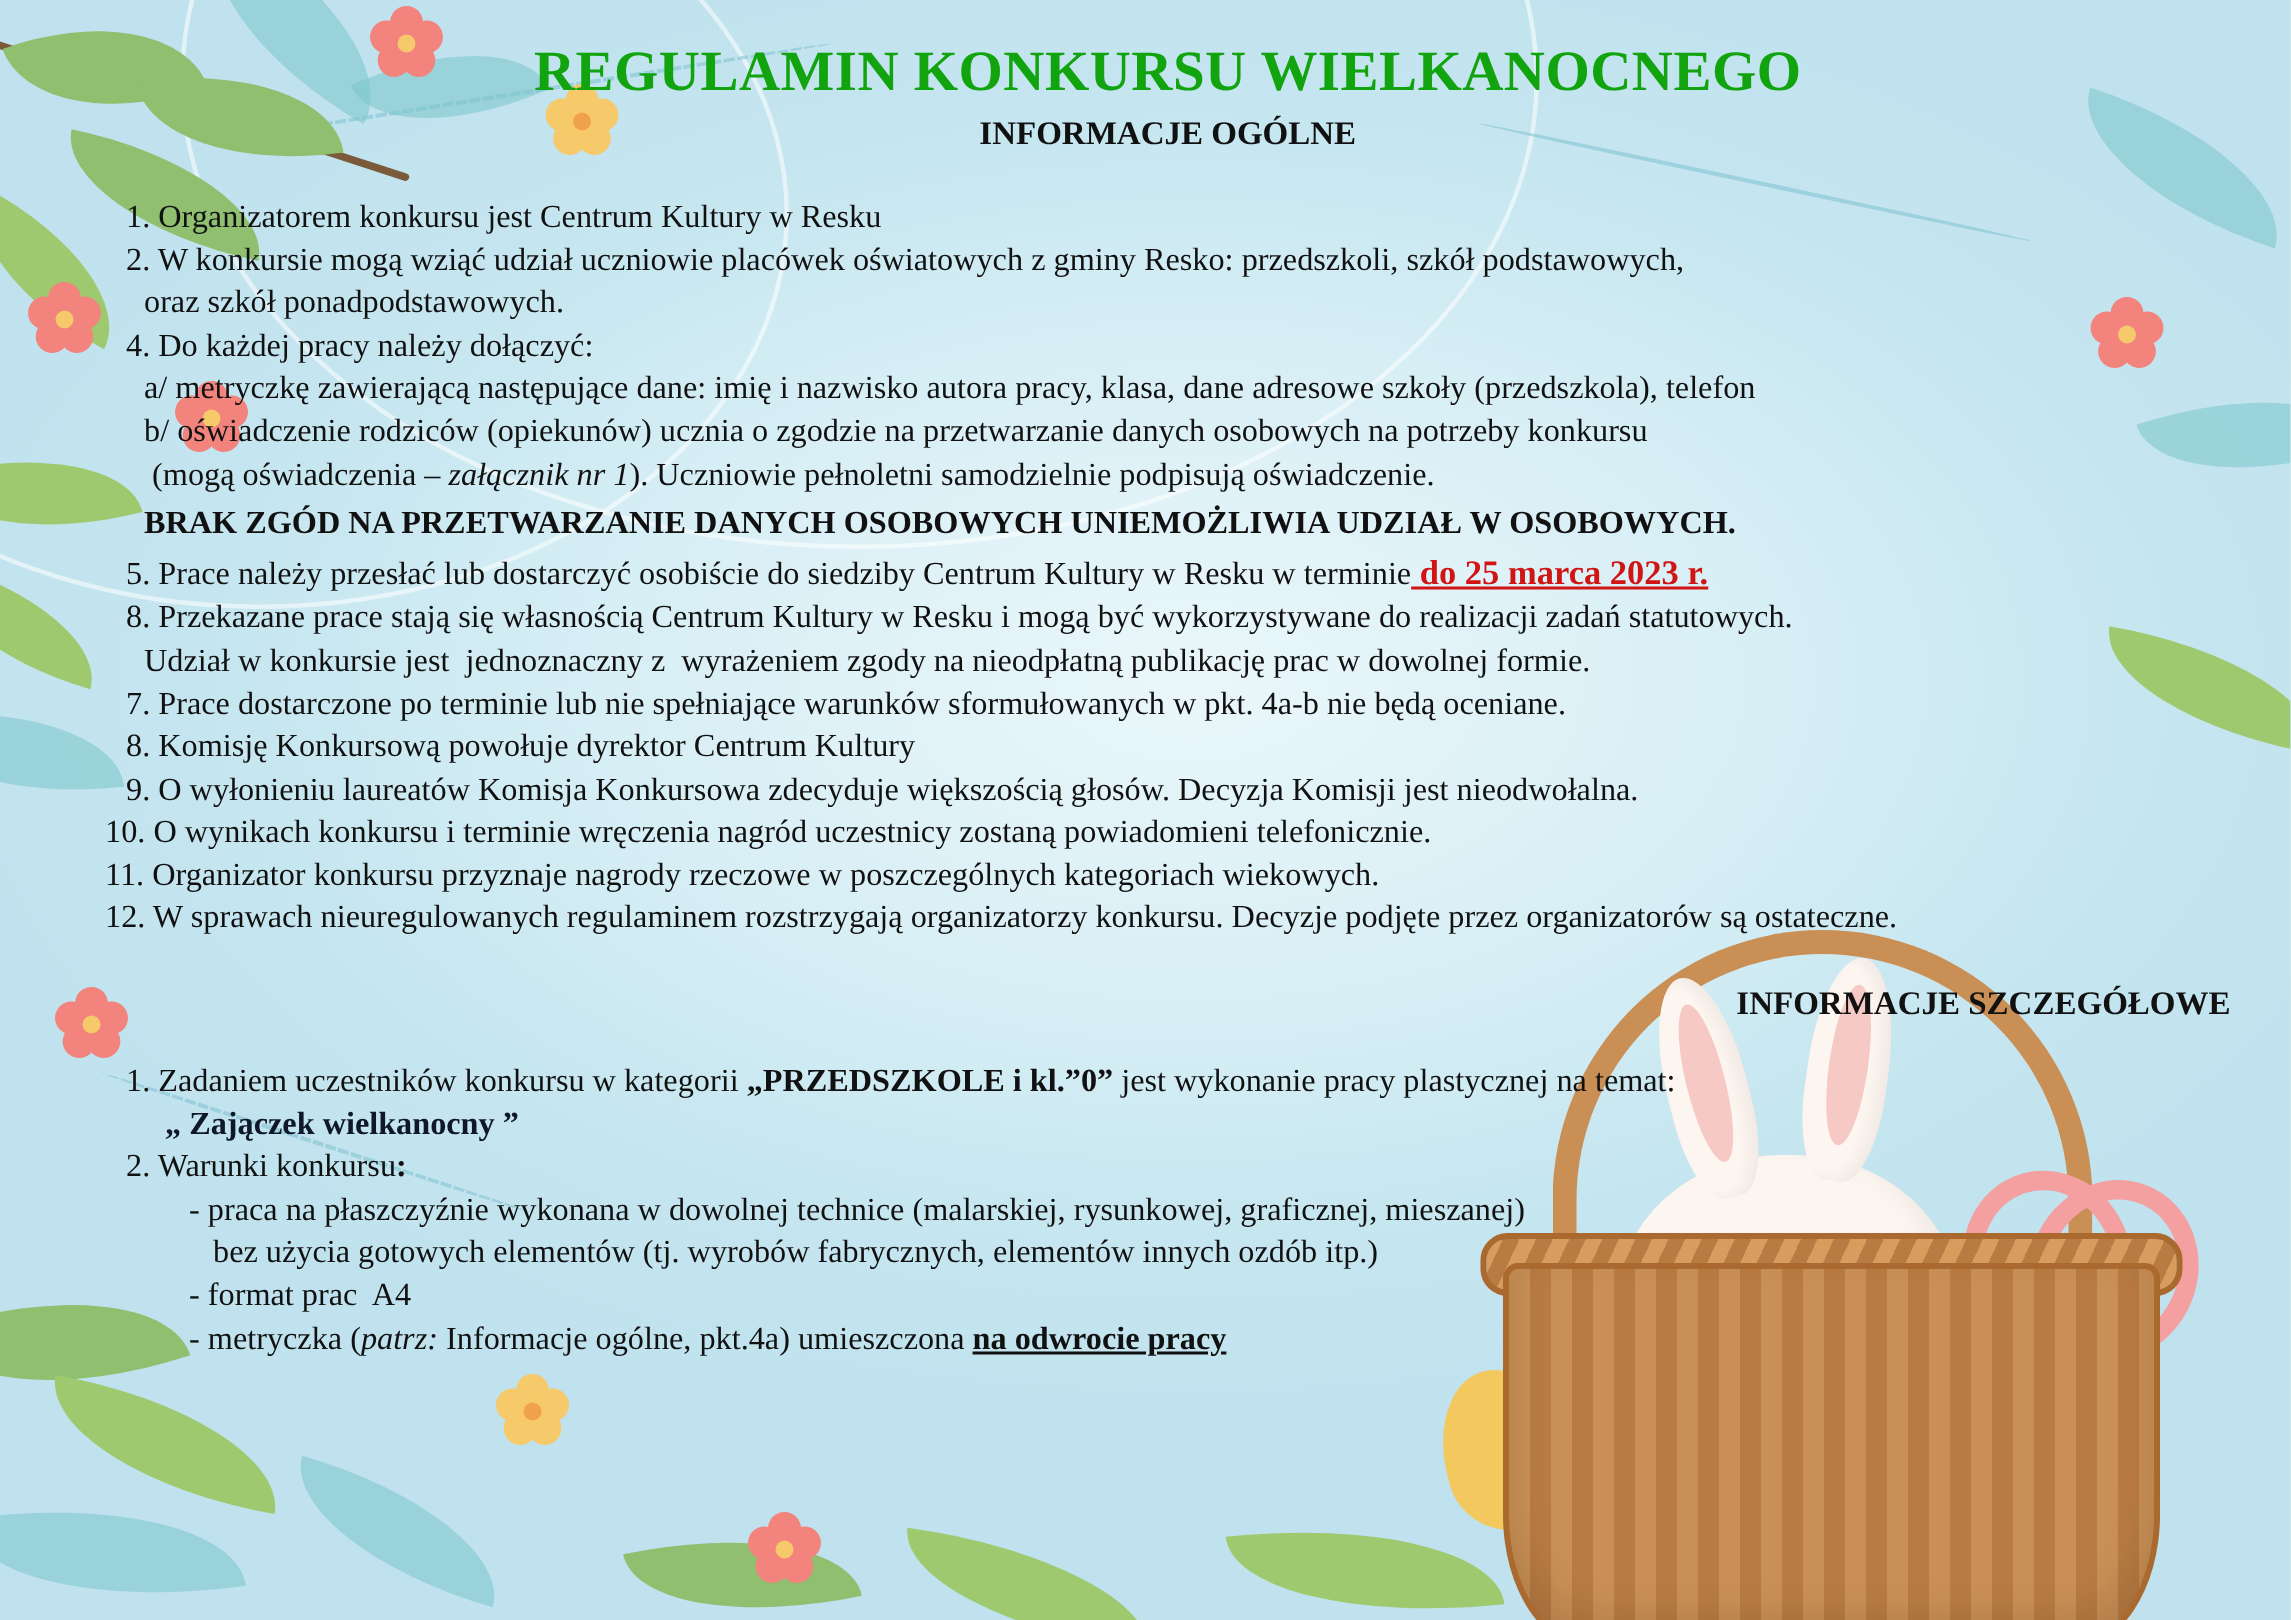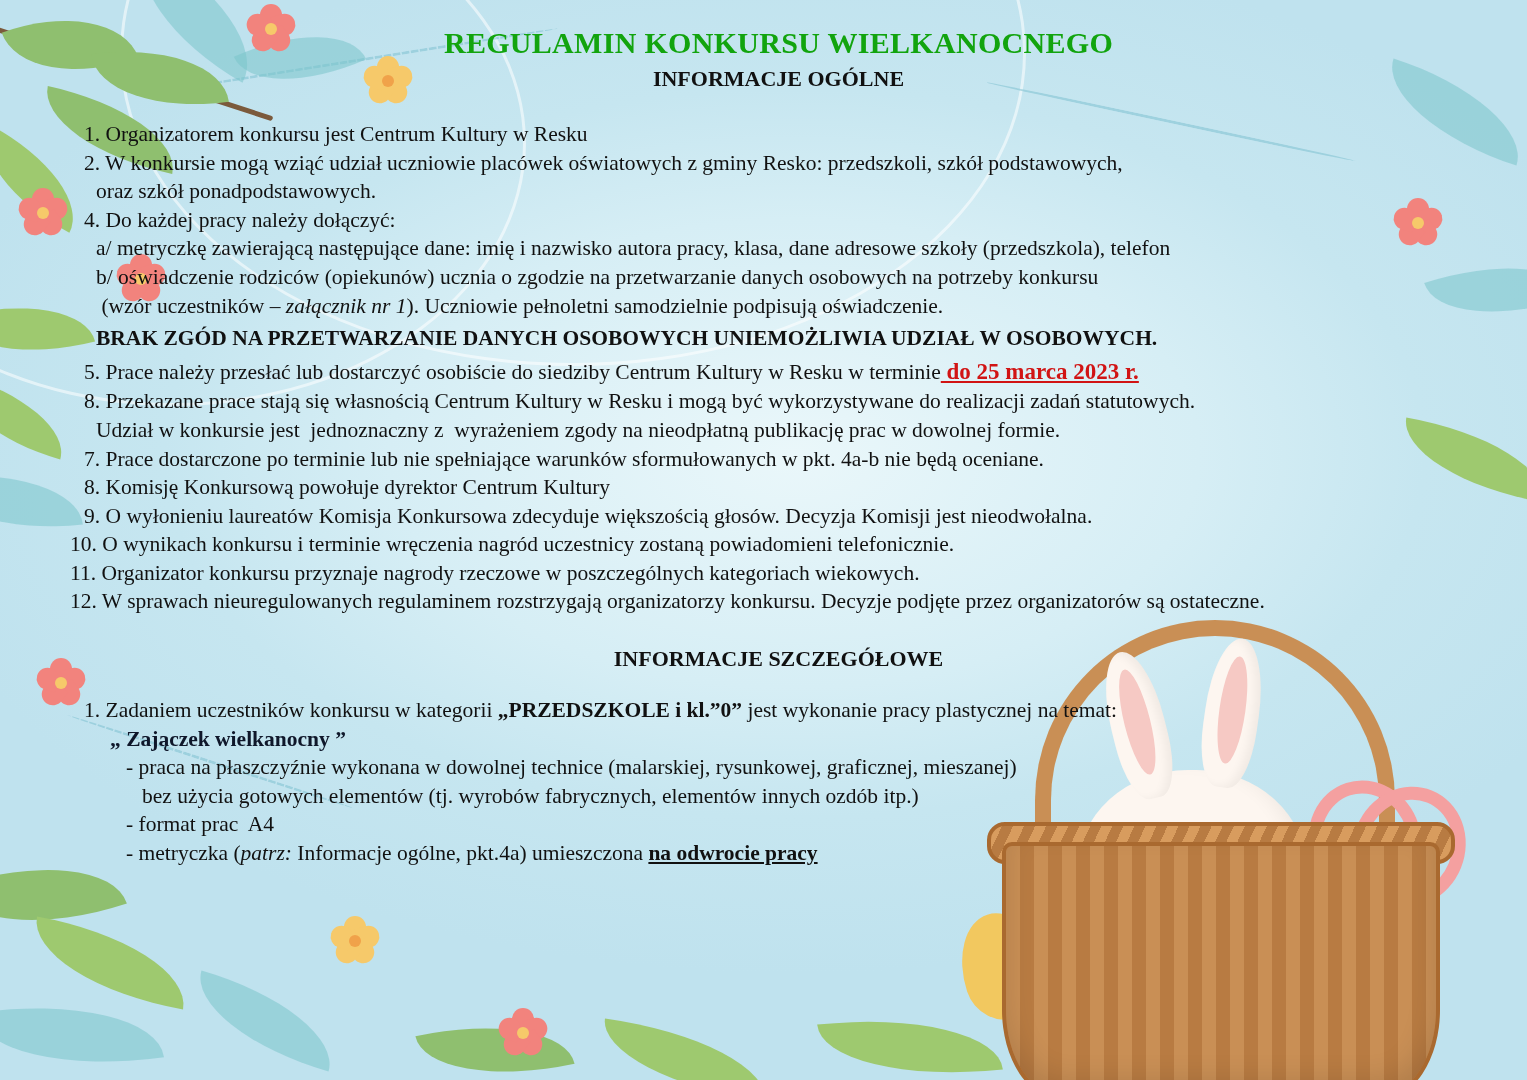--- a/index.html
+++ b/index.html
@@ -203,35 +203,35 @@
 
   
   #content {
     position: relative;
     z-index: 3;
     padding: 26px 40px 0 70px;
   }
   h1.title {
     margin: 0;
     text-align: center;
-    font-size: 30px;
+    font-size: 38px;
     font-weight: bold;
     color: #12a40e;
     letter-spacing: .3px;
   }
   h2.subtitle {
     margin: 6px 0 0 0;
     text-align: center;
     font-size: 22px;
     font-weight: bold;
     color: #111;
   }
   h2.section {
     margin: 30px 0 0 0;
-    text-align: center;
+    text-align: right;
     font-size: 22px;
     font-weight: bold;
     color: #111;
   }
   .block { margin-top: 28px; }
   .line {
     font-size: 21.5px;
     line-height: 1.33;
     color: #111;
     white-space: pre-wrap;
@@ -384,37 +384,38 @@
   <h1 class="title">REGULAMIN KONKURSU WIELKANOCNEGO</h1>
   <h2 class="subtitle">INFORMACJE OGÓLNE</h2>
 
   <div class="block">
     <div class="line i1">1. Organizatorem konkursu jest Centrum Kultury w Resku</div>
     <div class="line i1">2. W konkursie mogą wziąć udział uczniowie placówek oświatowych z gminy Resko: przedszkoli, szkół podstawowych,</div>
     <div class="line i2">oraz szkół ponadpodstawowych.</div>
     <div class="line i1">4. Do każdej pracy należy dołączyć:</div>
     <div class="line i2">a/ metryczkę zawierającą następujące dane: imię i nazwisko autora pracy, klasa, dane adresowe szkoły (przedszkola), telefon</div>
     <div class="line i2">b/ oświadczenie rodziców (opiekunów) ucznia o zgodzie na przetwarzanie danych osobowych na potrzeby konkursu</div>
-    <div class="line i2"><span> (wzór uczestników – </span><span class="italic">załącznik nr 1</span><span>). Uczniowie pełnoletni samodzielnie podpisują oświadczenie.</span></div>
+    <div class="line i2"><span> (mogą oświadczenia – </span><span class="italic">załącznik nr 1</span><span>). Uczniowie pełnoletni samodzielnie podpisują oświadczenie.</span></div>
     <div class="line i2 bold" style="margin-top:4px;">BRAK ZGÓD NA PRZETWARZANIE DANYCH OSOBOWYCH UNIEMOŻLIWIA UDZIAŁ W OSOBOWYCH.</div>
     <div class="line i1" style="margin-top:4px;"><span>5. Prace należy przesłać lub dostarczyć osobiście do siedziby Centrum Kultury w Resku w terminie</span><span class="deadline"> do 25 marca 2023 r.</span></div>
     <div class="line i1">8. Przekazane prace stają się własnością Centrum Kultury w Resku i mogą być wykorzystywane do realizacji zadań statutowych.</div>
     <div class="line i2">Udział w konkursie jest  jednoznaczny z  wyrażeniem zgody na nieodpłatną publikację prac w dowolnej formie.</div>
     <div class="line i1">7. Prace dostarczone po terminie lub nie spełniające warunków sformułowanych w pkt. 4a-b nie będą oceniane.</div>
     <div class="line i1">8. Komisję Konkursową powołuje dyrektor Centrum Kultury</div>
     <div class="line i1">9. O wyłonieniu laureatów Komisja Konkursowa zdecyduje większością głosów. Decyzja Komisji jest nieodwołalna.</div>
     <div class="line">10. O wynikach konkursu i terminie wręczenia nagród uczestnicy zostaną powiadomieni telefonicznie.</div>
     <div class="line">11. Organizator konkursu przyznaje nagrody rzeczowe w poszczególnych kategoriach wiekowych.</div>
     <div class="line">12. W sprawach nieuregulowanych regulaminem rozstrzygają organizatorzy konkursu. Decyzje podjęte przez organizatorów są ostateczne.</div>
   </div>
 
   <h2 class="section">INFORMACJE SZCZEGÓŁOWE</h2>
 
   <div class="detail-block">
     <div class="line i1"><span>1. Zadaniem uczestników konkursu w kategorii </span><span class="bold" style="font-weight:bold">„PRZEDSZKOLE i kl.”0”</span><span> jest wykonanie pracy plastycznej na temat:</span></div>
     <div class="line i3 green">„ Zajączek wielkanocny ”</div>
+    <div class="line i1"><span>2. Warunki konkursu</span><span class="bold" style="font-weight:bold">:</span></div>
     <div class="line i4">- praca na płaszczyźnie wykonana w dowolnej technice (malarskiej, rysunkowej, graficznej, mieszanej)</div>
     <div class="line i5">bez użycia gotowych elementów (tj. wyrobów fabrycznych, elementów innych ozdób itp.)</div>
     <div class="line i4">- format prac  A4</div>
     <div class="line i4"><span>- metryczka (</span><span class="italic">patrz:</span><span> Informacje ogólne, pkt.4a) umieszczona </span><span class="u-bold">na odwrocie pracy</span></div>
   </div>
 
 </div>
 
 </body></html>

